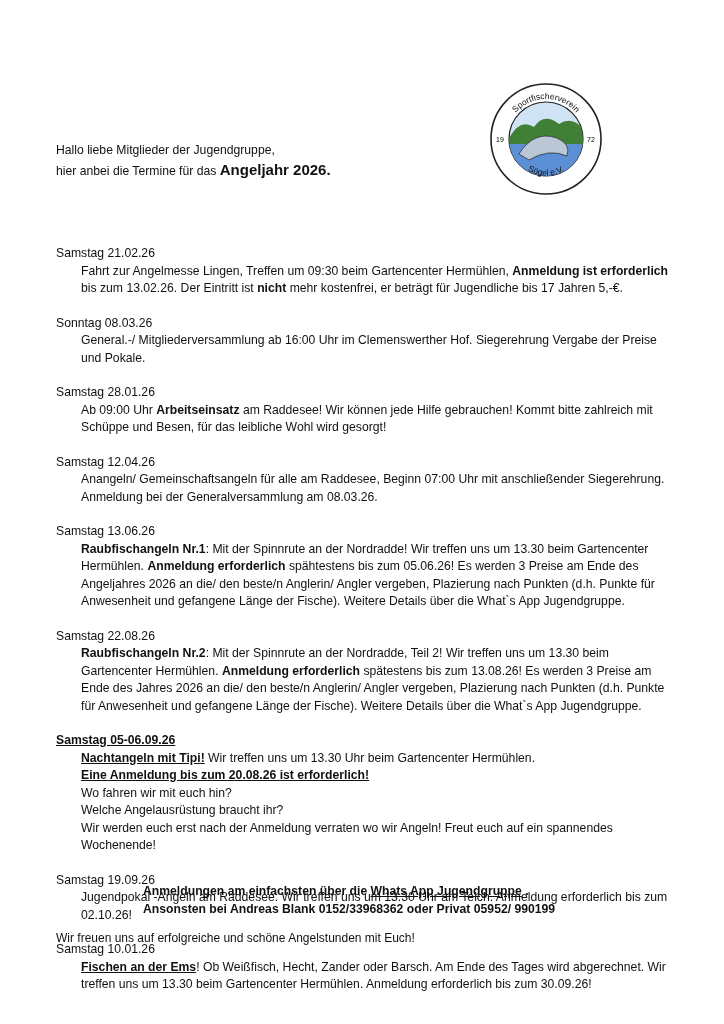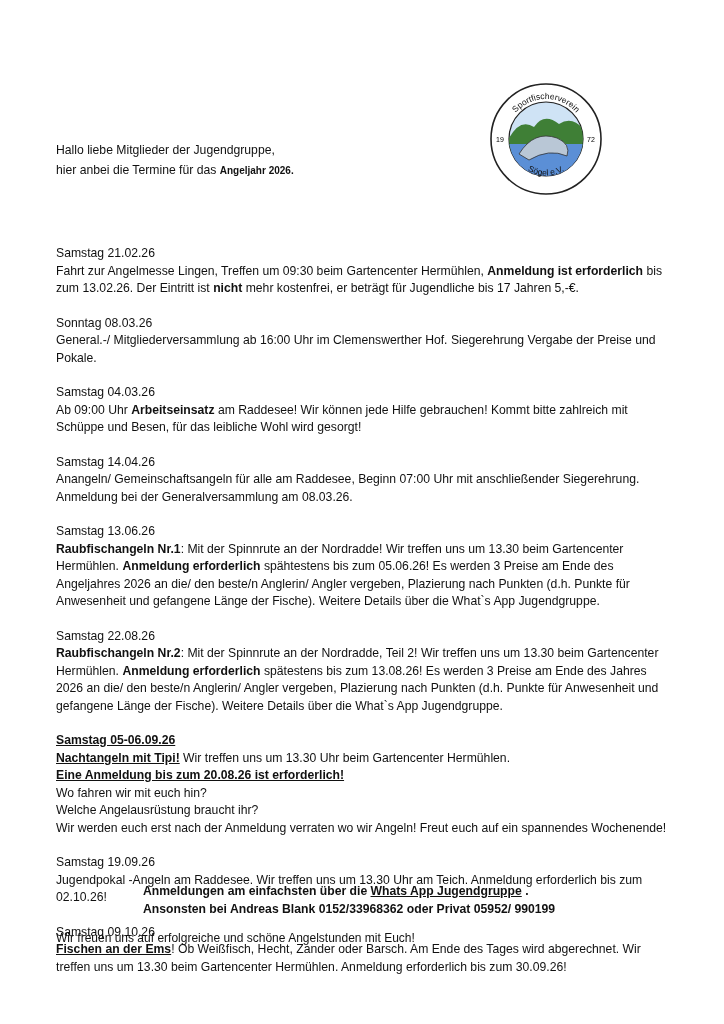--- a/index.html
+++ b/index.html
@@ -2,28 +2,28 @@
 <html><head>
 <meta charset="utf-8">
 <style>
   html, body { margin: 0; padding: 0; background: #ffffff; }
   body {
     width: 724px; height: 1024px; position: relative; overflow: hidden;
     font-family: "Liberation Sans", sans-serif; color: #111111;
   }
   .page { position: absolute; left: 0; top: 0; width: 724px; height: 1024px; }
   .greeting { position: absolute; left: 56px; top: 120px; font-size: 12.2px; line-height: 20px; margin-top: 20px; }
-  .greeting .big { font-weight: bold; font-size: 10px; }
+  .greeting .big { font-weight: bold; font-size: 15px; }
   .title { position: absolute; left: 56px; top: 180px; font-size: 23px; font-weight: bold; text-decoration: underline; text-underline-offset: 3px; }
   .logo { position: absolute; left: 489px; top: 82px; width: 114px; height: 114px; }
   .events { position: absolute; left: 56px; top: 245px; width: 620px; }
   .event { display: flex; margin-bottom: 17px; font-size: 12.2px; line-height: 17.5px; flex-direction: column; }
   .event .date { width: 130px; flex: none; }
   .event .date.u { font-weight: bold; text-decoration: underline; }
-  .event .desc { flex: 1; }
+  .event .desc { flex: 1; margin-left: 25px; }
   .run.b { font-weight: bold; }
   .run.u { text-decoration: underline; }
   .contact { position: absolute; left: 143px; top: 882px; font-size: 12.2px; line-height: 18px; font-weight: bold; }
   .contact .u { text-decoration: underline; margin-top: 28px; }
   .closing { position: absolute; left: 56px; top: 931px; font-size: 12px; }
 </style>
 </head>
 <body>
 
 <div class="page">
@@ -60,45 +60,45 @@
   <div class="events" id="events">
       <div class="event">
         <div class="date">Samstag 21.02.26</div>
         <div class="desc"><span class="run">Fahrt zur Angelmesse Lingen, Treffen  um 09:30 beim Gartencenter Hermühlen, </span><span class="run b">Anmeldung  ist erforderlich</span><span class="run"> bis zum 13.02.26. Der Eintritt ist </span><span class="run b">nicht</span><span class="run"> mehr kostenfrei, er beträgt für Jugendliche bis  17 Jahren 5,-€.</span></div>
       </div>
       <div class="event">
         <div class="date">Sonntag 08.03.26</div>
         <div class="desc"><span class="run">General.-/ Mitgliederversammlung ab 16:00 Uhr im Clemenswerther Hof. Siegerehrung Vergabe der Preise  und Pokale.</span></div>
       </div>
       <div class="event">
-        <div class="date">Samstag 04.03.26</div>
+        <div class="date">Samstag 28.01.26</div>
         <div class="desc"><span class="run">Ab 09:00 Uhr </span><span class="run b">Arbeitseinsatz</span><span class="run"> am Raddesee! Wir können jede Hilfe gebrauchen! Kommt bitte zahlreich mit Schüppe und Besen, für das leibliche Wohl wird gesorgt!</span></div>
       </div>
       <div class="event">
-        <div class="date">Samstag 14.04.26</div>
+        <div class="date">Samstag 12.04.26</div>
         <div class="desc"><span class="run">Anangeln/ Gemeinschaftsangeln für alle am Raddesee,  Beginn 07:00 Uhr  mit anschließender Siegerehrung. Anmeldung bei der Generalversammlung am 08.03.26.</span></div>
       </div>
       <div class="event">
         <div class="date">Samstag 13.06.26</div>
         <div class="desc"><span class="run b">Raubfischangeln Nr.1</span><span class="run">: Mit der Spinnrute an der Nordradde! Wir treffen uns um 13.30 beim Gartencenter Hermühlen. </span><span class="run b">Anmeldung erforderlich</span><span class="run"> spähtestens bis zum 05.06.26! Es werden 3 Preise am Ende des  Angeljahres 2026 an die/ den beste/n Anglerin/ Angler vergeben, Plazierung nach Punkten (d.h. Punkte für Anwesenheit und gefangene Länge der Fische). Weitere Details über die What`s App Jugendgruppe.</span></div>
       </div>
       <div class="event">
         <div class="date">Samstag 22.08.26</div>
         <div class="desc"><span class="run b">Raubfischangeln Nr.2</span><span class="run">: Mit der Spinnrute an der Nordradde, Teil 2! Wir treffen uns um 13.30 beim Gartencenter Hermühlen. </span><span class="run b">Anmeldung erforderlich</span><span class="run"> spätestens bis zum 13.08.26! Es werden 3 Preise am Ende des Jahres  2026 an die/ den beste/n Anglerin/ Angler vergeben, Plazierung nach Punkten (d.h. Punkte für Anwesenheit und gefangene Länge der Fische). Weitere Details über die What`s App Jugendgruppe.</span></div>
       </div>
       <div class="event">
         <div class="date u">Samstag 05-06.09.26</div>
         <div class="desc"><span class="run b u">Nachtangeln mit Tipi!</span><span class="run"> Wir treffen uns um 13.30 Uhr beim Gartencenter Hermühlen.</span><br><span class="run b u">Eine Anmeldung  bis zum 20.08.26 ist erforderlich!</span><br><span class="run">Wo fahren wir mit euch hin?</span><br><span class="run">Welche Angelausrüstung braucht ihr?</span><br><span class="run">Wir werden euch erst nach der Anmeldung verraten wo wir Angeln! Freut euch auf ein spannendes Wochenende!</span></div>
       </div>
       <div class="event">
         <div class="date">Samstag 19.09.26</div>
         <div class="desc"><span class="run">Jugendpokal -Angeln  am Raddesee. Wir treffen uns um 13.30 Uhr am Teich. Anmeldung erforderlich bis zum  02.10.26!</span></div>
       </div>
       <div class="event">
-        <div class="date">Samstag 09.10.26</div>
+        <div class="date">Samstag 10.01.26</div>
         <div class="desc"><span class="run b u">Fischen an der Ems</span><span class="run">! Ob Weißfisch, Hecht, Zander oder Barsch. Am Ende des Tages wird abgerechnet. Wir treffen uns um 13.30 beim Gartencenter Hermühlen. Anmeldung erforderlich bis zum 30.09.26!</span></div>
       </div>
     </div>
 
   <div class="contact">
     <div>
       <span>Anmeldungen  am einfachsten über die </span><span class="u">Whats App Jugendgruppe</span><span> .</span>
     </div>
     <div>Ansonsten bei  Andreas Blank 0152/33968362 oder Privat 05952/ 990199</div>
   </div>

